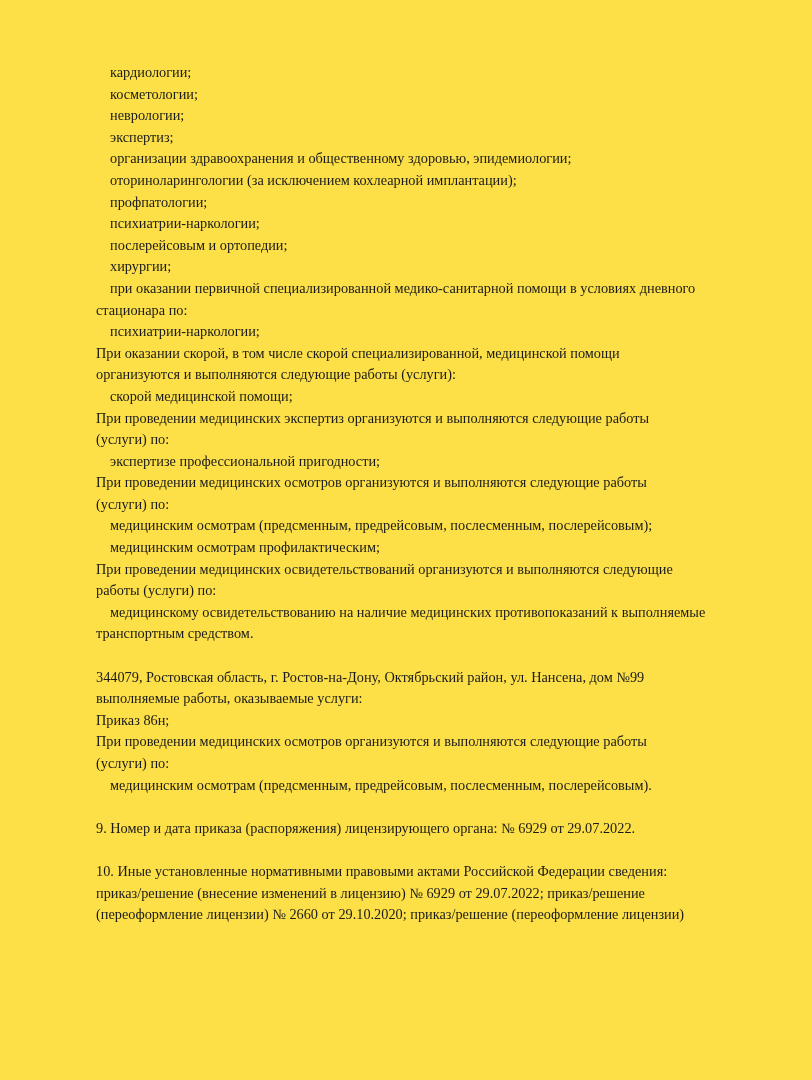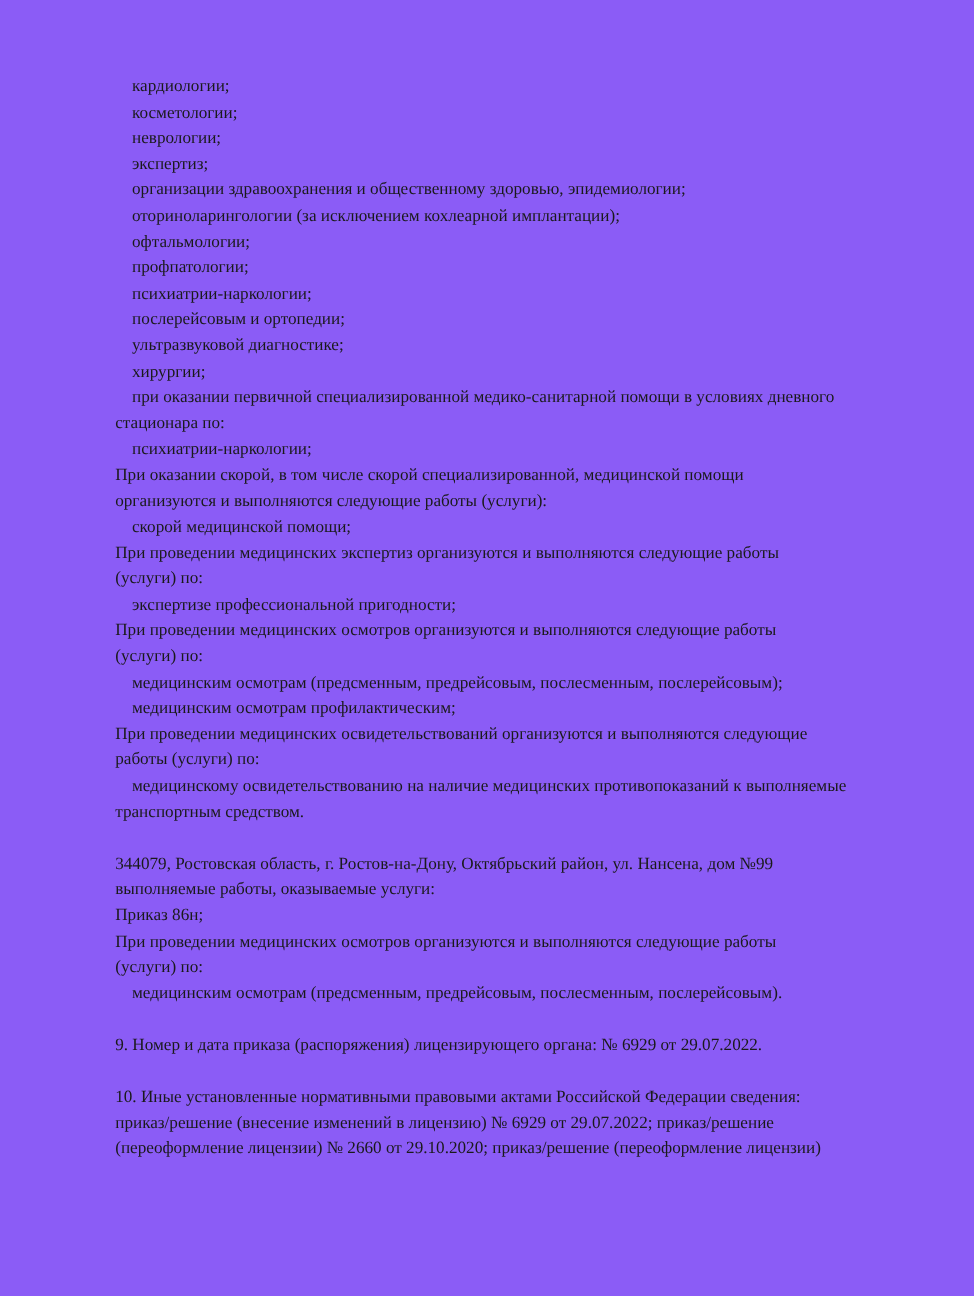--- a/index.html
+++ b/index.html
@@ -13,21 +13,21 @@
     font-family: "Liberation Serif", serif;
     color: #1a1a1a;
     -webkit-font-smoothing: antialiased;
   }
   .page {
     position: relative;
     width: 812px;
     height: 1080px;
     box-sizing: border-box;
     padding: 62px 78px 0 96px;
-    background: #8b5cf6;
+    background: #fde047;
   }
   .doc-body {
     font-size: 14.3px;
     line-height: 21.6px;
   }
   .line {
     white-space: pre-wrap;
     margin: 0;
   }
   .indent-1 {
@@ -45,25 +45,23 @@
 
 <div class="page">
   <div class="doc-body" id="doc-body">
       <div class="block">
         <p class="line indent-1">кардиологии;</p>
         <p class="line indent-1">косметологии;</p>
         <p class="line indent-1">неврологии;</p>
         <p class="line indent-1">экспертиз;</p>
         <p class="line indent-1">организации здравоохранения и общественному здоровью, эпидемиологии;</p>
         <p class="line indent-1">оториноларингологии (за исключением кохлеарной имплантации);</p>
-        <p class="line indent-1">офтальмологии;</p>
         <p class="line indent-1">профпатологии;</p>
         <p class="line indent-1">психиатрии-наркологии;</p>
         <p class="line indent-1">послерейсовым и ортопедии;</p>
-        <p class="line indent-1">ультразвуковой диагностике;</p>
         <p class="line indent-1">хирургии;</p>
       </div>
       <div class="block">
         <p class="line indent-1">при оказании первичной специализированной медико-санитарной помощи в условиях дневного</p>
         <p class="line">стационара по:</p>
         <p class="line indent-1">психиатрии-наркологии;</p>
       </div>
       <div class="block">
         <p class="line">При оказании скорой, в том числе скорой специализированной, медицинской помощи</p>
         <p class="line">организуются и выполняются следующие работы (услуги):</p>

